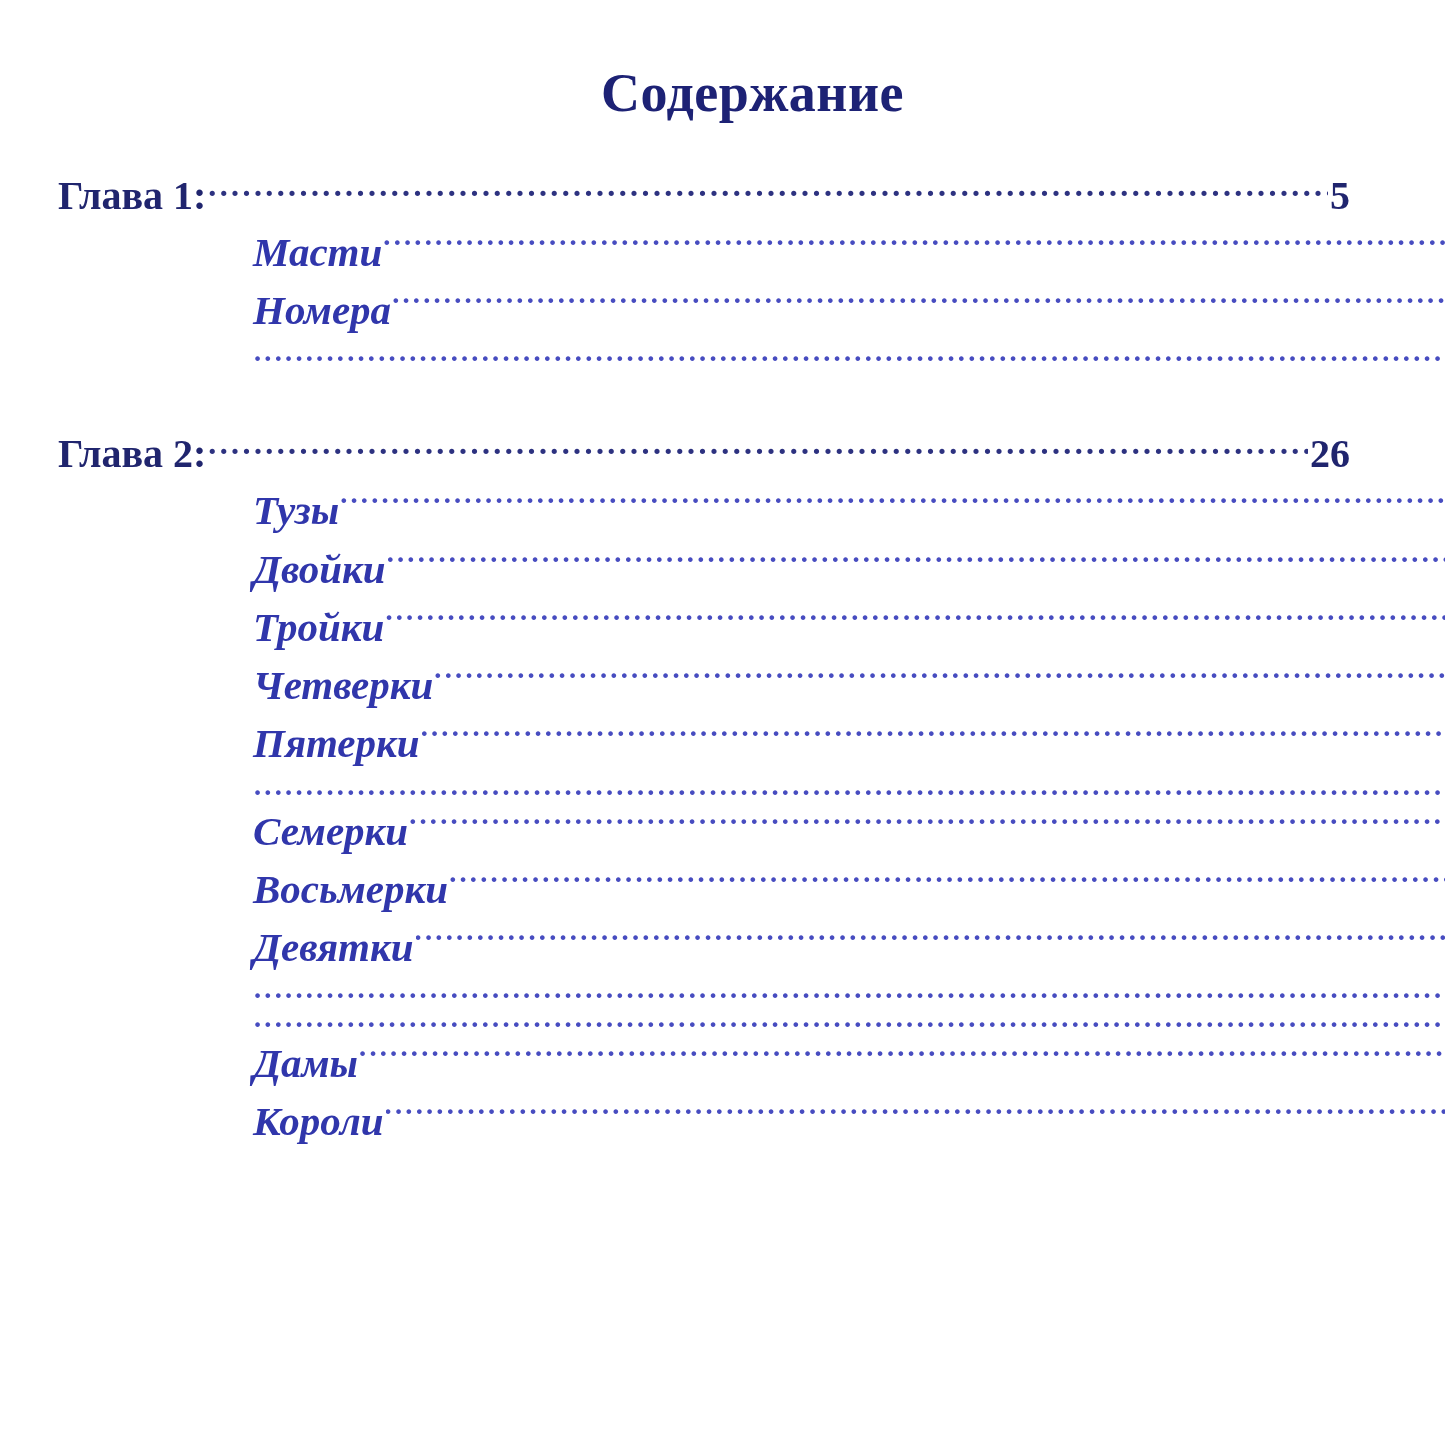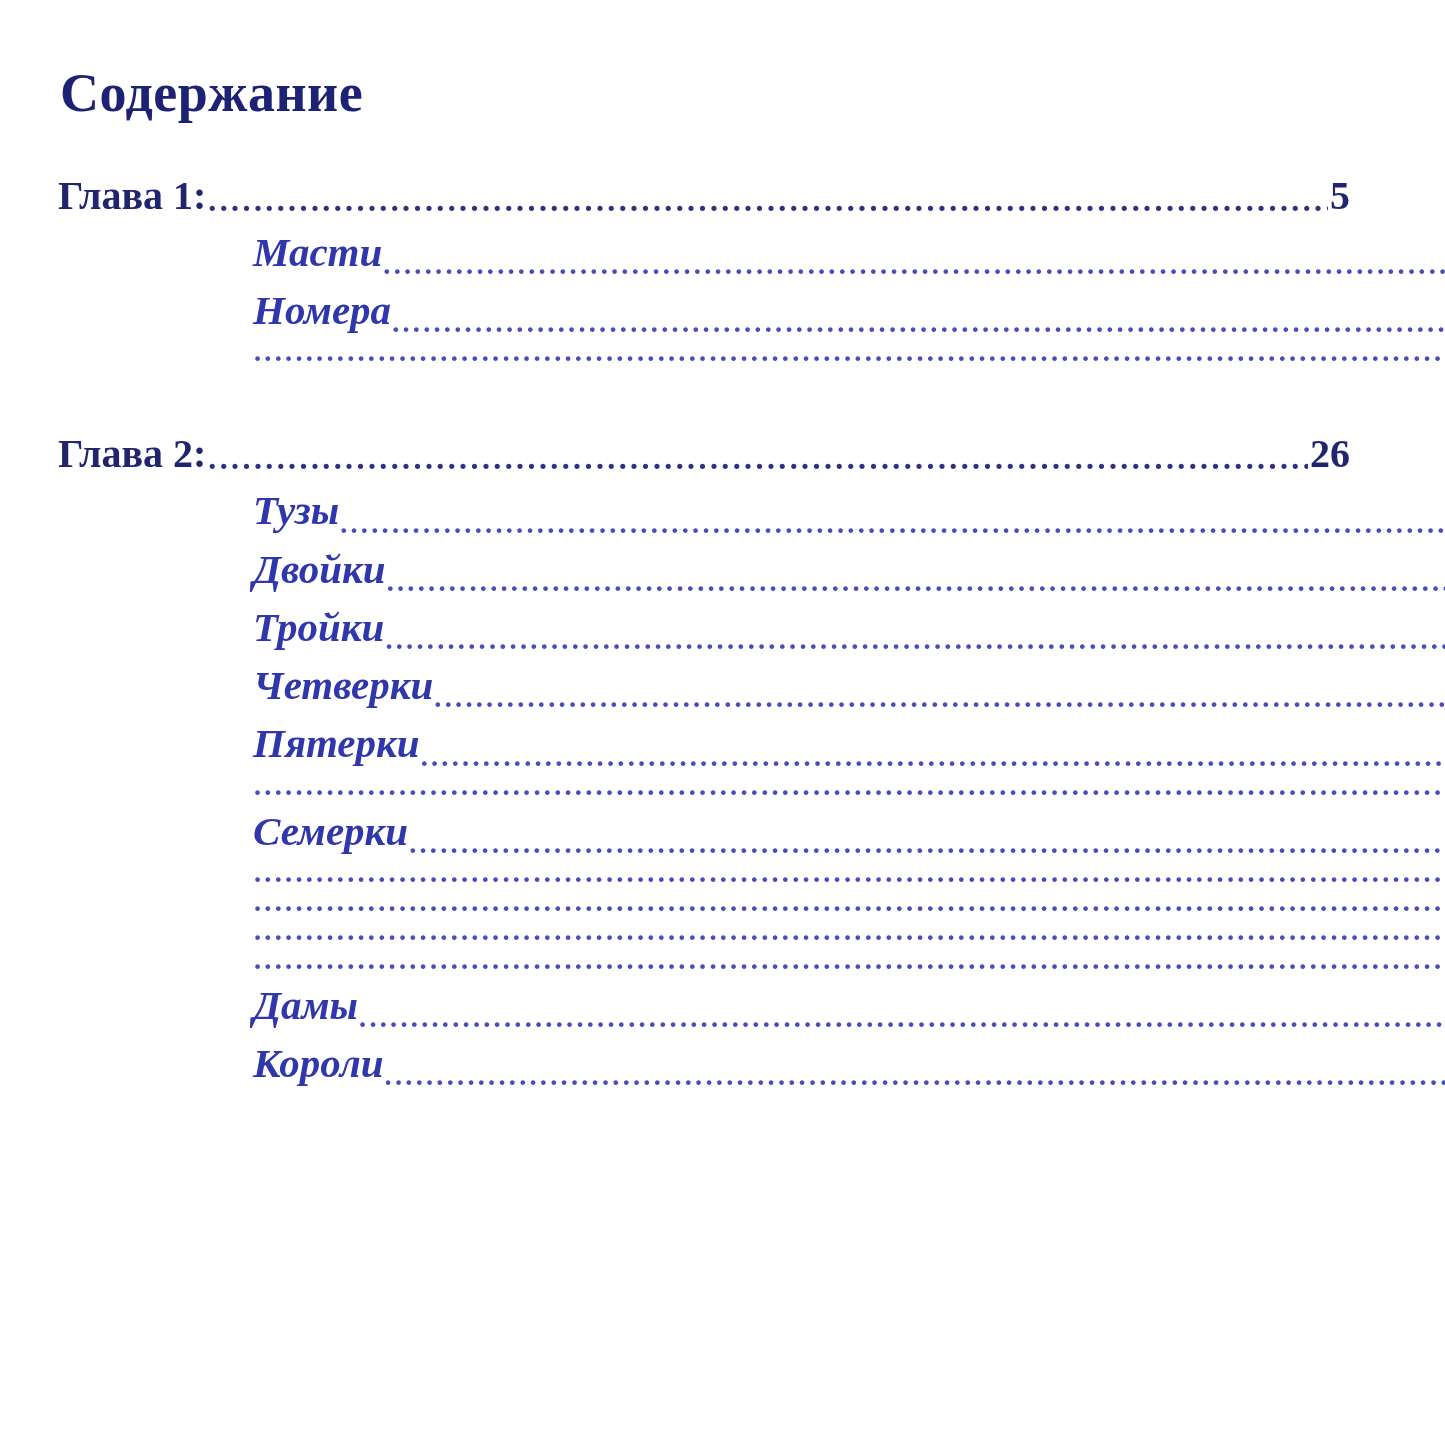--- a/index.html
+++ b/index.html
@@ -17,38 +17,38 @@
   }
   .page {
     position: relative;
     width: 1445px;
     height: 1445px;
     box-sizing: border-box;
     padding: 0;
   }
 
   .toc-title {
-    text-align: left;
+    text-align: center;
     font-size: 54px;
     font-weight: bold;
     color: #1d2275;
     letter-spacing: 0.5px;
     margin: 62px 0 0 0;
     padding-left: 60px;
     font-family: "Liberation Serif", "DejaVu Serif", serif;
   }
 
   .toc-body {
     margin: 48px 0 0 0;
     padding: 0 95px 0 58px;
   }
 
   .toc-entry {
     display: flex;
-    align-items: flex-end;
+    align-items: flex-start;
     width: 100%;
     white-space: nowrap;
   }
 
   .toc-label {
     flex: 0 0 auto;
   }
 
   .toc-dots {
     flex: 1 1 auto;
@@ -175,24 +175,26 @@
       <div class="toc-entry level-sub">
         <span class="toc-dots">...............................................................................................................................</span>
 
       </div>
       <div class="toc-entry level-sub">
         <span class="toc-label">Семерки</span>
         <span class="toc-dots">...............................................................................................................................</span>
 
       </div>
       <div class="toc-entry level-sub">
-        <span class="toc-dots">...............................................................................................................................</span>
-
-      </div>
-      <div class="toc-entry level-sub">
+        <span class="toc-label">Восьмерки</span>
+        <span class="toc-dots">...............................................................................................................................</span>
+
+      </div>
+      <div class="toc-entry level-sub">
+        <span class="toc-label">Девятки</span>
         <span class="toc-dots">...............................................................................................................................</span>
 
       </div>
       <div class="toc-entry level-sub">
         <span class="toc-dots">...............................................................................................................................</span>
 
       </div>
       <div class="toc-entry level-sub">
         <span class="toc-dots">...............................................................................................................................</span>
 

